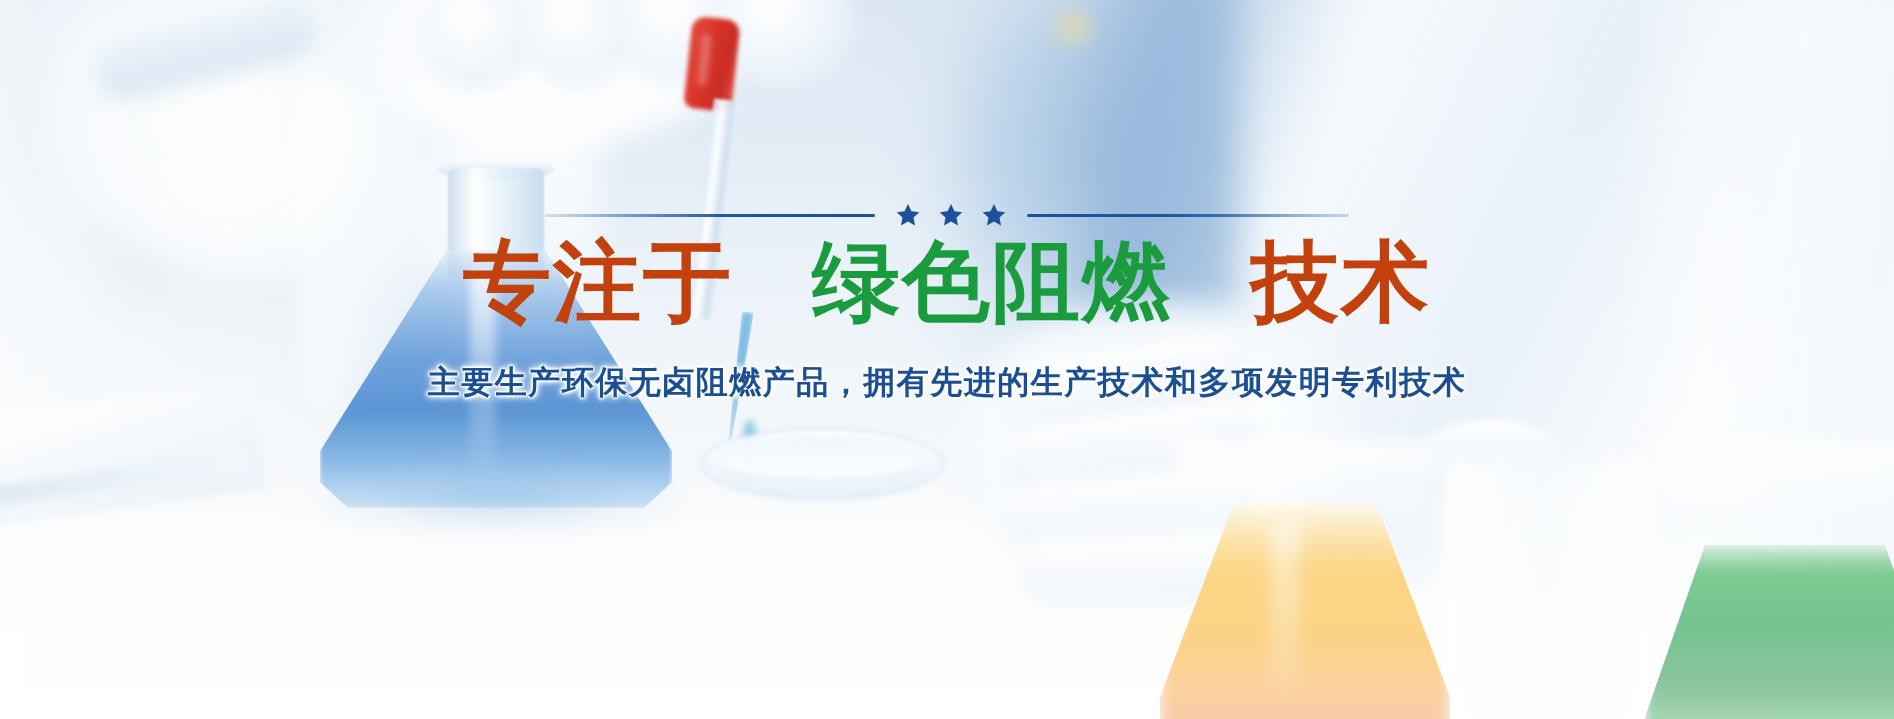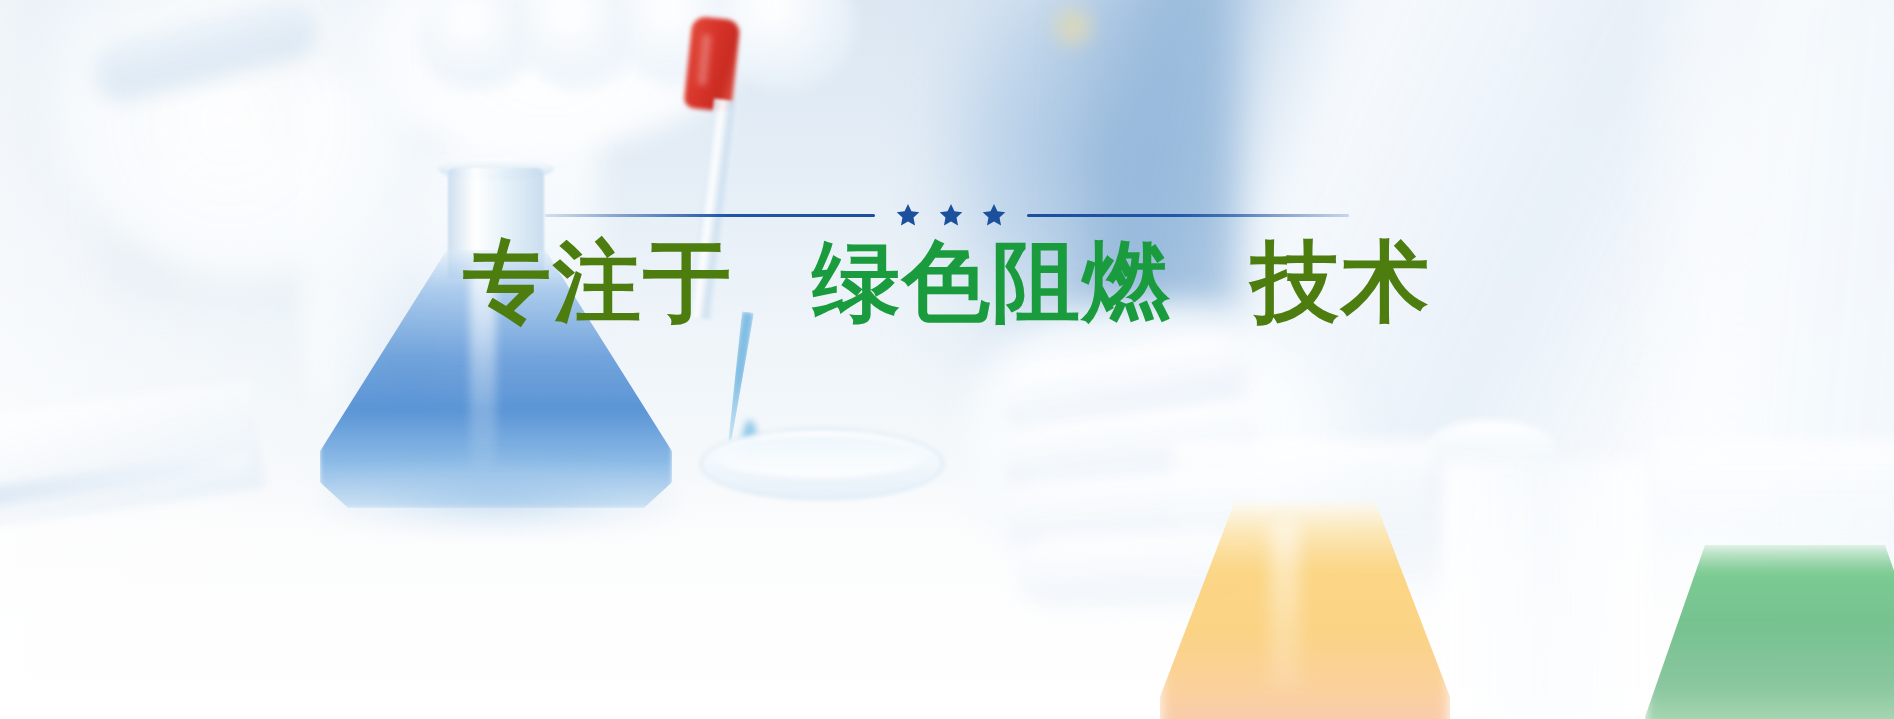--- a/index.html
+++ b/index.html
@@ -400,21 +400,21 @@
 
   .title {
     margin-top: 8px;
     font-size: 88px;
     font-weight: 700;
     line-height: 1.0;
     letter-spacing: 2px;
     white-space: nowrap;
     font-family: "Liberation Sans", "DejaVu Sans", sans-serif;
   }
-  .title .blue  { color: #4d7c0f; font-family: Liberation Serif, serif; }
+  .title .blue  { color: #c2410c; font-family: Liberation Serif, serif; }
   .title .green { color: #1a9c3e; }
   .title .gap   { display: inline-block; width: 26px; }
 
   .subtitle-en {
     margin-top: 14px;
     font-size: 31px;
     font-weight: 700;
     letter-spacing: 0.6px;
     color: #14509b;
     white-space: nowrap;
@@ -520,16 +520,17 @@
 
     <div class="title">
       <span class="blue">专注于</span>
       <span class="gap"></span>
       <span class="green">绿色阻燃</span>
       <span class="gap"></span>
       <span class="blue">技术</span>
     </div>
 
 
+    <div class="subtitle-cn">主要生产环保无卤阻燃产品，拥有先进的生产技术和多项发明专利技术</div>
 
   </div>
 
 </div>
 
 </body></html>

